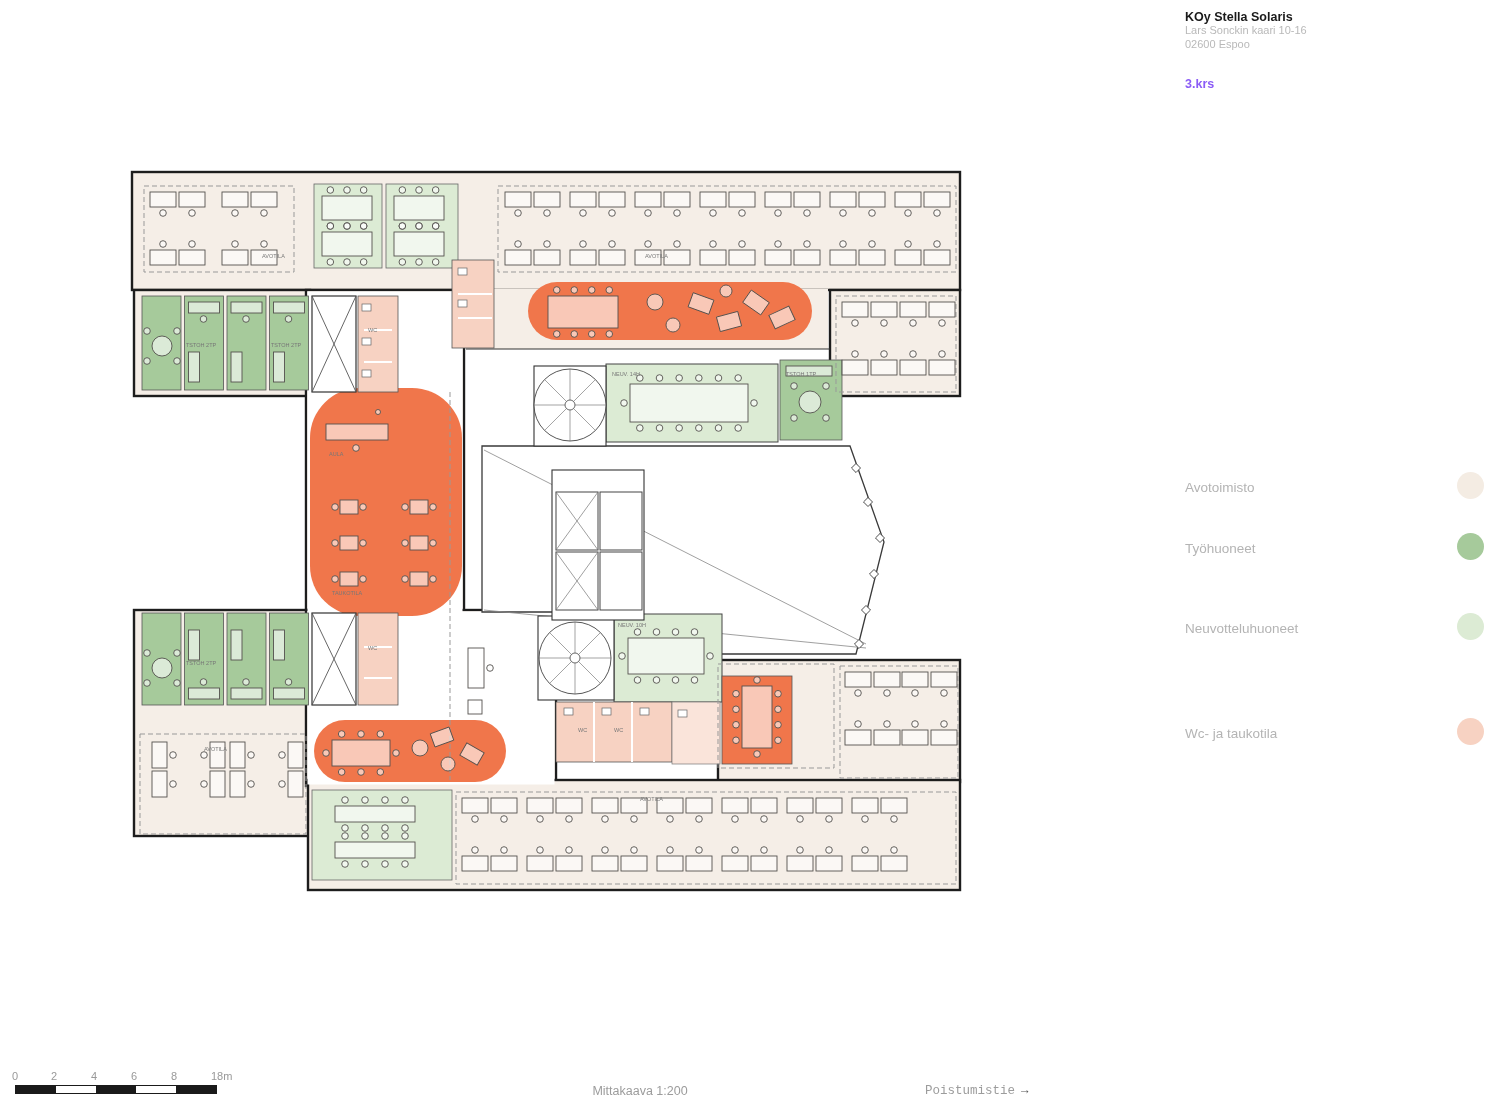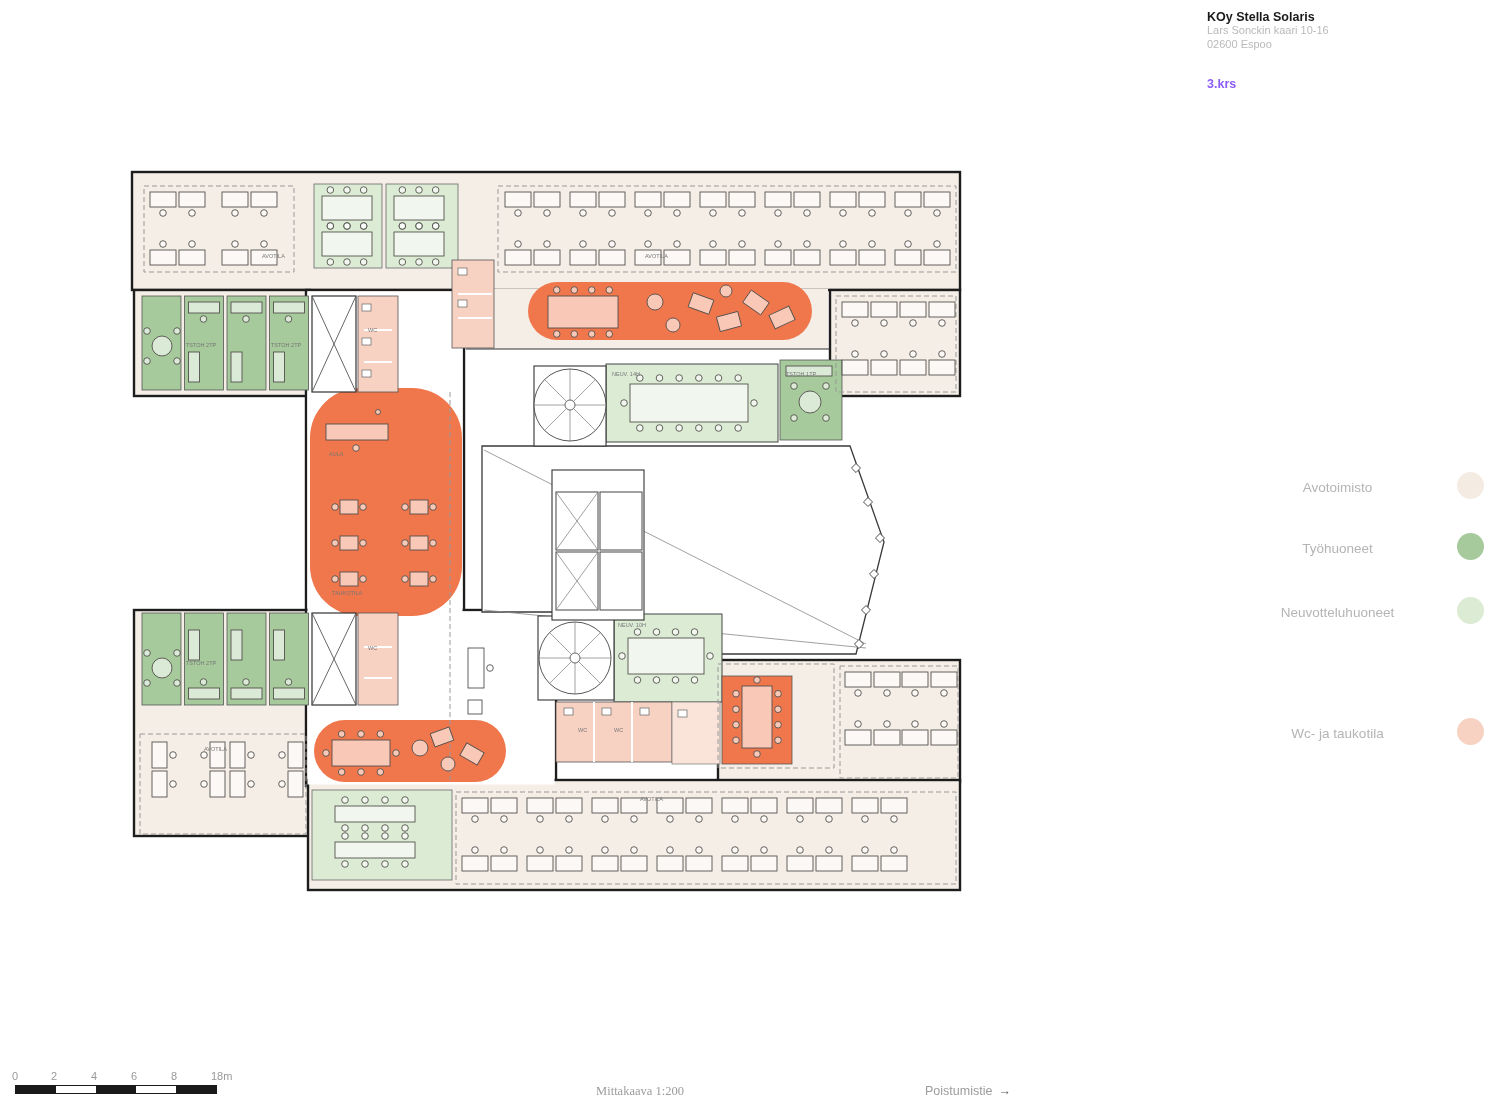--- a/index.html
+++ b/index.html
@@ -1,33 +1,33 @@
 <!DOCTYPE html>
 <html><head>
 <meta charset="utf-8">
 <style>
   html,body{margin:0;padding:0;background:#fff;}
   .page{position:relative;width:1500px;height:1114px;background:#fff;overflow:hidden;
         font-family:"Liberation Sans",sans-serif;}
   #plan-svg{position:absolute;left:0;top:0;}
-  .header{position:absolute;left:1185px;top:10px;margin-left:22px;}
+  .header{position:absolute;left:1185px;top:10px;}
   .header .title{font-size:12.5px;font-weight:bold;color:#1a1a1a;}
   .header .addr{font-size:11px;color:#b9b9b9;line-height:13.5px;}
   .header .floor{margin-top:26px;font-size:12.5px;font-weight:bold;color:#8b5cf6;}
   .legend{position:absolute;left:1185px;top:478px;width:305px;height:290px;}
-  .legend-row{position:absolute;left:0;width:100%;height:28px;text-align:center;}
+  .legend-row{position:absolute;left:0;width:100%;height:28px;}
   .legend-label{font-size:13.5px;color:#b4b4b4;}
   .legend-dot{position:absolute;left:272px;top:-6px;width:27px;height:27px;border-radius:50%;}
   .scalebar{position:absolute;left:15px;top:1070px;width:245px;height:30px;}
   .tick{position:absolute;top:0;font-size:11px;color:#999;}
   .bar{position:absolute;top:15px;left:0;width:200px;height:7px;border:1px solid #1a1a1a;display:flex;}
   .seg{height:100%;width:40px;}
   .scale-text{position:absolute;left:560px;top:1084px;width:160px;text-align:center;
-              font-size:12.5px;color:#9c9c9c;font-family:Liberation Serif, serif;}
-  .exit-text{position:absolute;left:925px;top:1084px;font-size:12.5px;color:#9c9c9c;}
+              font-size:12.5px;color:#9c9c9c;}
+  .exit-text{position:absolute;left:925px;top:1084px;font-size:12.5px;color:#9c9c9c;font-family:Liberation Mono, monospace;}
   .exit-text .arrow{color:#555;margin-left:6px;}
 </style>
 </head>
 <body>
 
 <div class="page">
 
   <svg id="plan-svg" width="1500" height="1114" viewBox="0 0 1500 1114">
       <g>
         <rect x="132" y="172" width="828" height="118" fill="#f5eee7" stroke="#1d1d1d" stroke-width="2.4"></rect>
@@ -522,21 +522,21 @@
 
   <div class="legend">
     <div class="legend-row" style="top:0">
       <span class="legend-label">Avotoimisto</span>
       <span class="legend-dot" style="background-color: rgb(244, 236, 227);"></span>
     </div>
     <div class="legend-row" style="top:61px">
       <span class="legend-label">Työhuoneet</span>
       <span class="legend-dot" style="background-color: rgb(166, 202, 155);"></span>
     </div>
-    <div class="legend-row" style="top:125px">
+    <div class="legend-row" style="top:141px">
       <span class="legend-label">Neuvotteluhuoneet</span>
       <span class="legend-dot" style="background-color: rgb(220, 235, 212);"></span>
     </div>
     <div class="legend-row" style="top:246px">
       <span class="legend-label">Wc- ja taukotila</span>
       <span class="legend-dot" style="background-color: rgb(247, 210, 194);"></span>
     </div>
   </div>
 
   <div class="scalebar">

